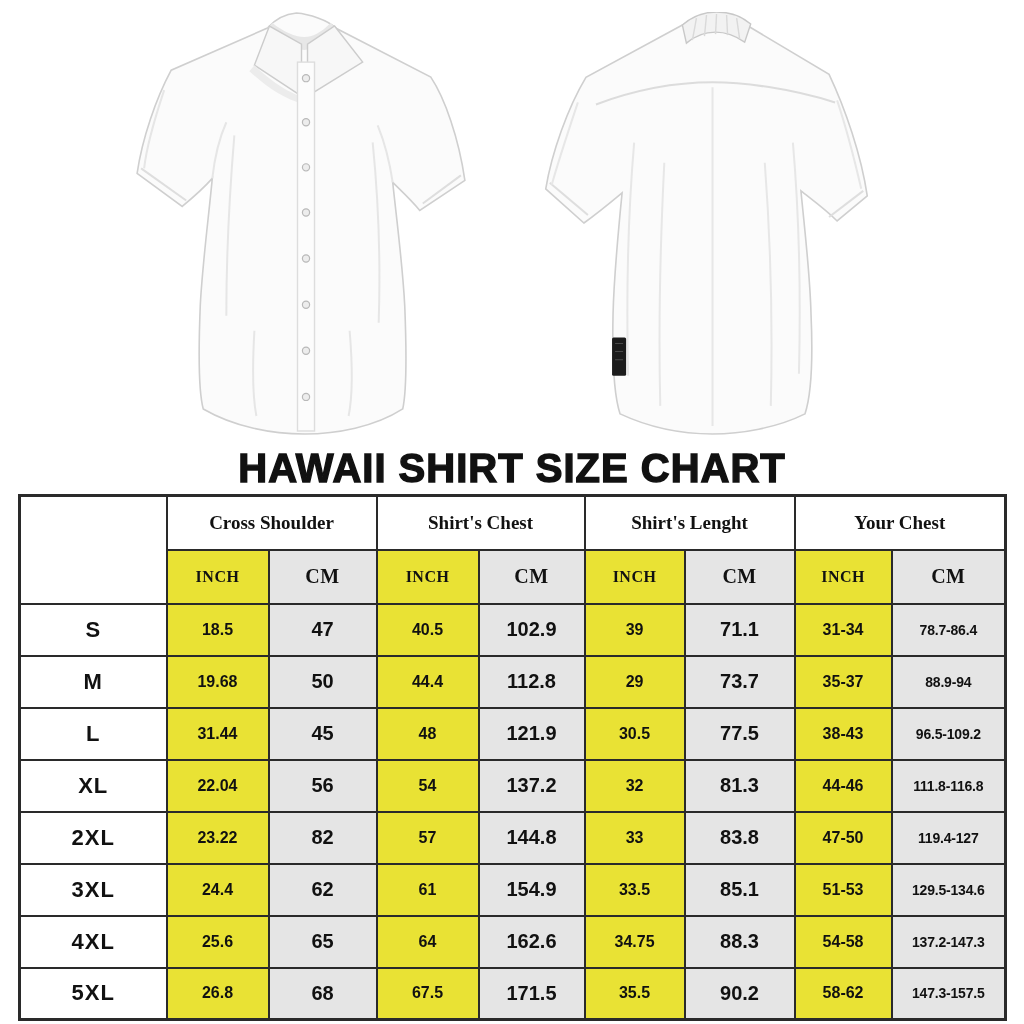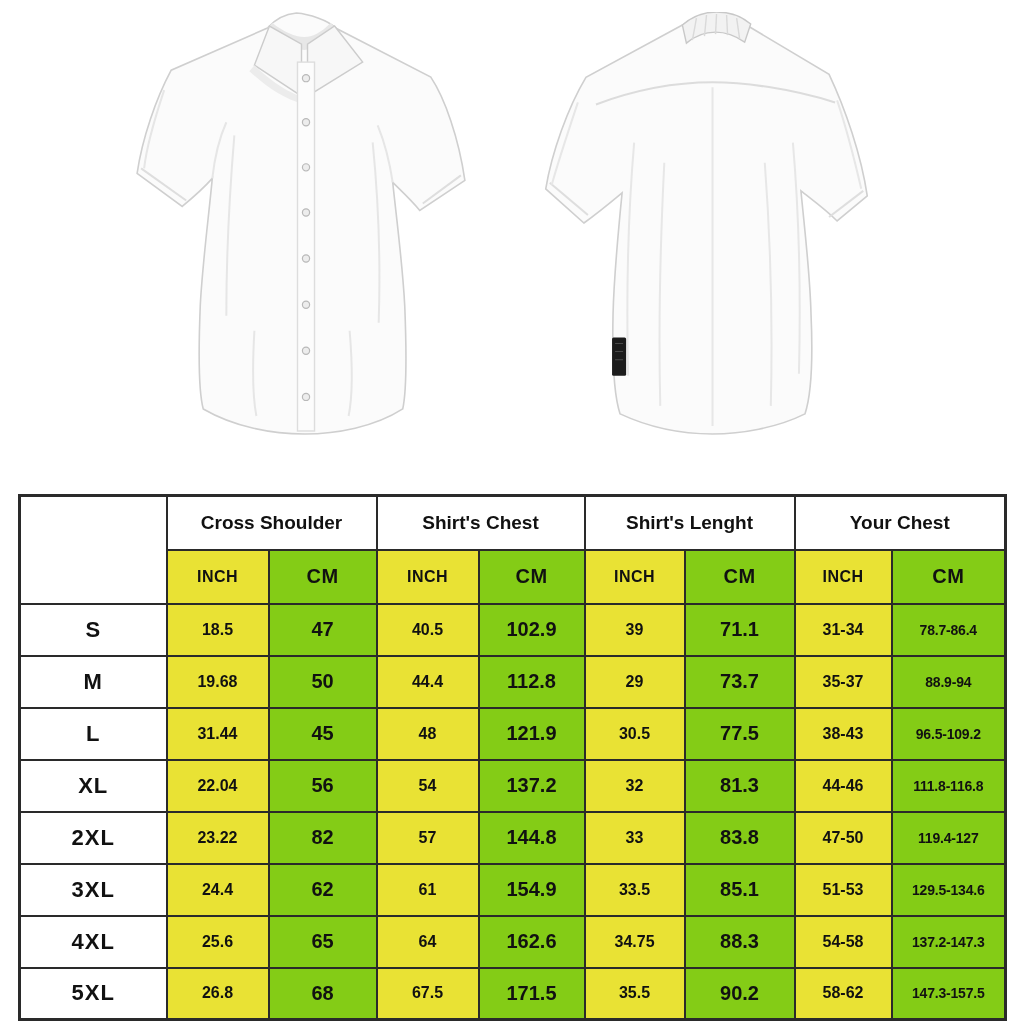--- a/index.html
+++ b/index.html
@@ -32,27 +32,27 @@
     position:absolute;left:18px;top:494px;width:986px;height:524px;
     border-collapse:collapse;table-layout:fixed;
     border:3px solid var(--border);
   }
   table.size-chart td{
     border:2px solid var(--border);
     text-align:center;vertical-align:middle;
     font-weight:bold;color:var(--ink);
     padding:0;overflow:hidden;white-space:nowrap;
   }
-  thead tr{height:54px;}
+  thead tr{height:54px;font-family:Liberation Serif, serif;}
   tbody tr{height:52px;}
   td.group{font-size:19px;}
   td.unit{font-size:20px;letter-spacing:.5px;}
   td.size-cell{font-size:22px;letter-spacing:1px;}
   td.inch-cell{background:var(--yellow);font-size:16px;}
-  td.cm-cell{background:#84cc16;font-size:20px;}
+  td.cm-cell{background:#e5e5e5;font-size:20px;}
   td.small{font-size:14px;letter-spacing:-0.2px;}
   td.corner{background:#fff;}
 </style>
 </head>
 <body>
 
 <div class="page">
 
   <svg class="shirt shirt-front" viewBox="0 0 335 425" aria-hidden="true">
     <g>
@@ -124,20 +124,21 @@
         <path d="M248 130 C254 200 256 280 254 360"></path>
         <path d="M34 90 C24 120 14 150 8 172"></path>
         <path d="M292 88 C302 118 310 150 316 176"></path>
       </g>
 
       <rect x="68" y="324" width="14" height="38" rx="1.5" fill="#1c1c1c"></rect>
       <path d="M71 330 L79 330 M71 338 L79 338 M71 346 L79 346" stroke="#4a4a4a" stroke-width="1"></path>
     </g>
   </svg>
 
+  <h1 class="title">HAWAII SHIRT SIZE CHART</h1>
 
   <table class="size-chart">
     <colgroup>
       <col style="width:147px">
         <col style="width:102px">
         <col style="width:108px">
       <col style="width:102px">
         <col style="width:106px">
         <col style="width:100px">
       <col style="width:110px">

